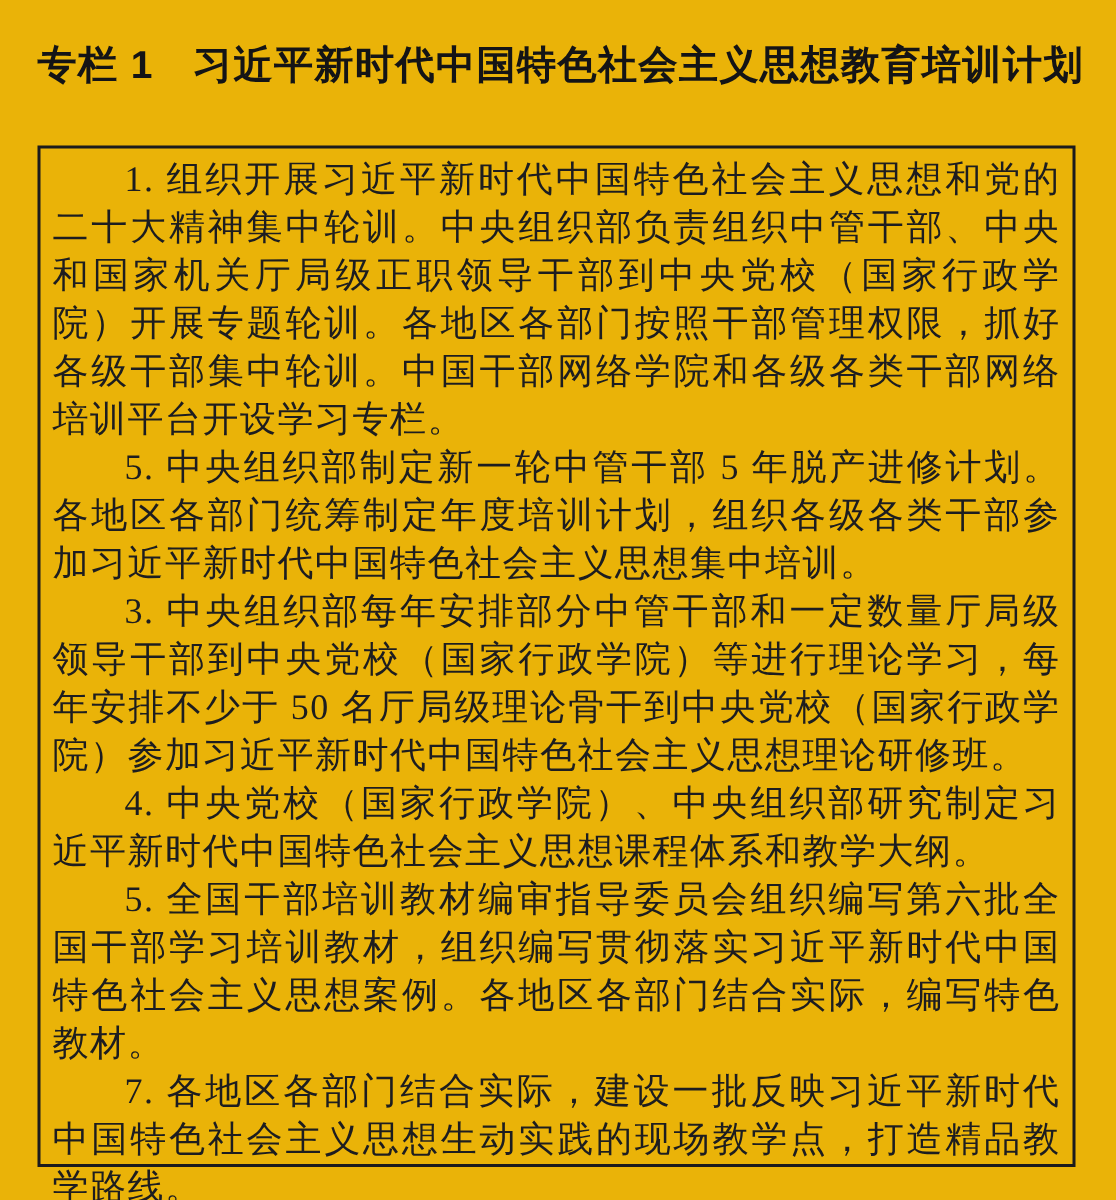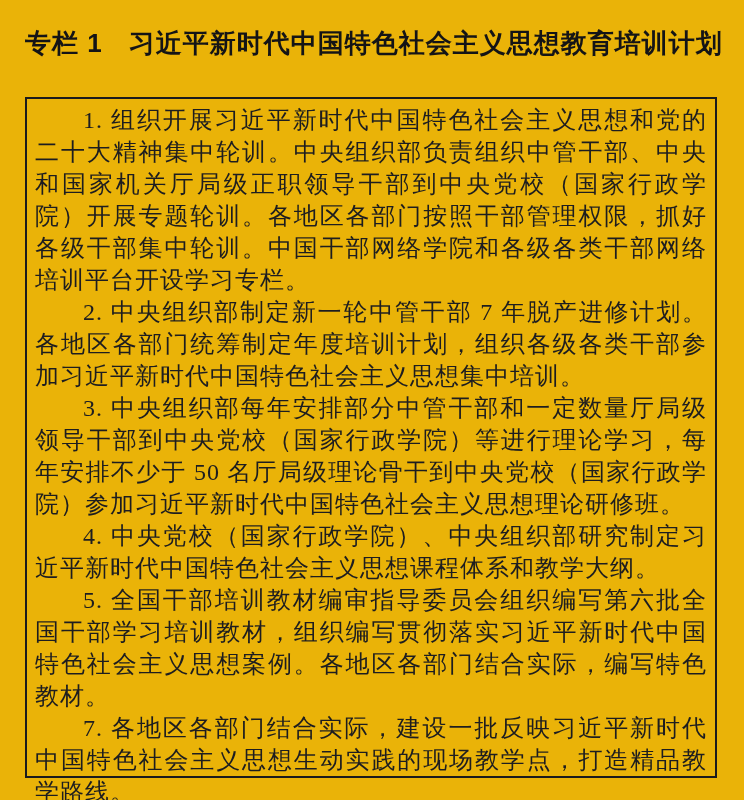--- a/index.html
+++ b/index.html
@@ -57,20 +57,20 @@
 <body>
 
 <div class="page">
 
   <h1 class="heading">
     <span class="heading-label">专栏 1</span><span class="heading-text">习近平新时代中国特色社会主义思想教育培训计划</span>
   </h1>
 
   <div class="panel">
     <p class="para">1. 组织开展习近平新时代中国特色社会主义思想和党的二十大精神集中轮训。中央组织部负责组织中管干部、中央和国家机关厅局级正职领导干部到中央党校（国家行政学院）开展专题轮训。各地区各部门按照干部管理权限，抓好各级干部集中轮训。中国干部网络学院和各级各类干部网络培训平台开设学习专栏。</p>
-    <p class="para">2. 中央组织部制定新一轮中管干部 7 年脱产进修计划。各地区各部门统筹制定年度培训计划，组织各级各类干部参加习近平新时代中国特色社会主义思想集中培训。</p>
+    <p class="para">5. 中央组织部制定新一轮中管干部 5 年脱产进修计划。各地区各部门统筹制定年度培训计划，组织各级各类干部参加习近平新时代中国特色社会主义思想集中培训。</p>
     <p class="para">3. 中央组织部每年安排部分中管干部和一定数量厅局级领导干部到中央党校（国家行政学院）等进行理论学习，每年安排不少于 50 名厅局级理论骨干到中央党校（国家行政学院）参加习近平新时代中国特色社会主义思想理论研修班。</p>
     <p class="para">4. 中央党校（国家行政学院）、中央组织部研究制定习近平新时代中国特色社会主义思想课程体系和教学大纲。</p>
     <p class="para">5. 全国干部培训教材编审指导委员会组织编写第六批全国干部学习培训教材，组织编写贯彻落实习近平新时代中国特色社会主义思想案例。各地区各部门结合实际，编写特色教材。</p>
     <p class="para">7. 各地区各部门结合实际，建设一批反映习近平新时代中国特色社会主义思想生动实践的现场教学点，打造精品教学路线。</p>
   </div>
 
 </div>
 
 </body></html>

